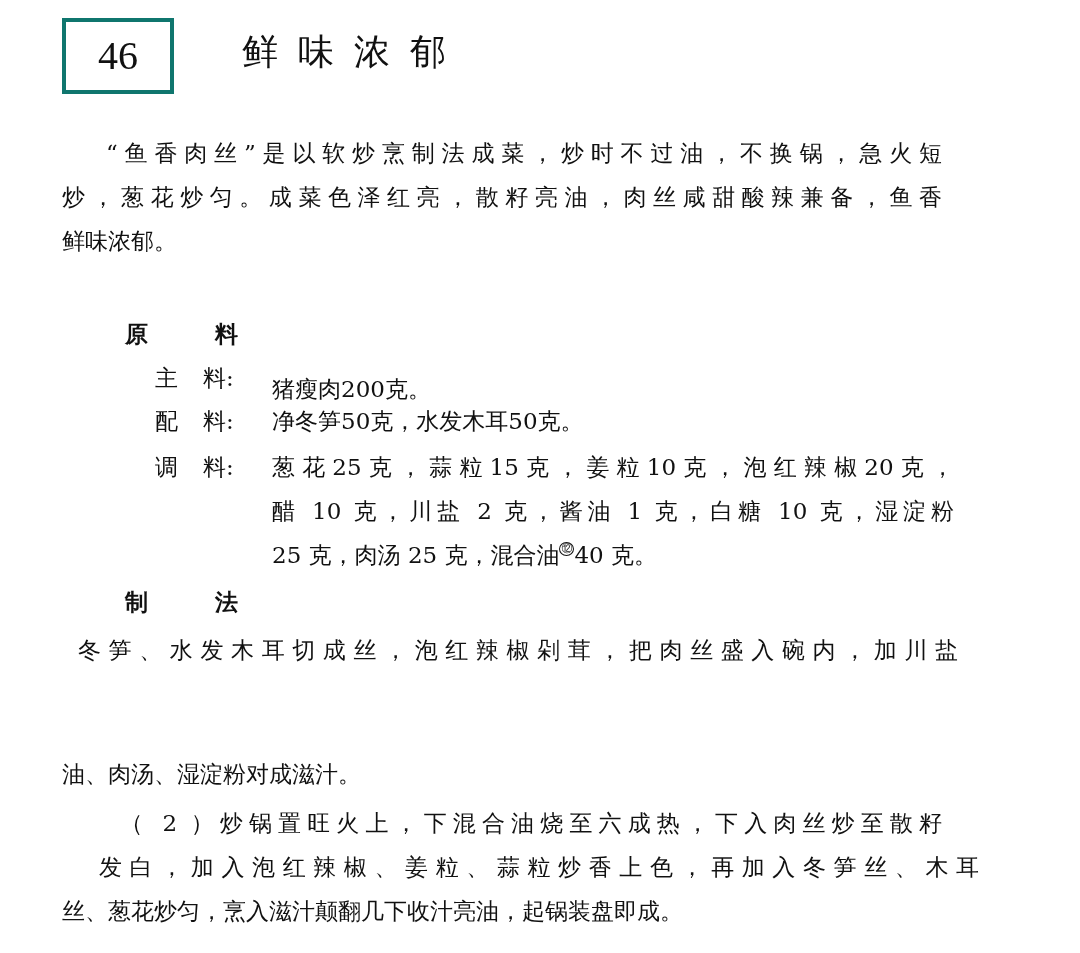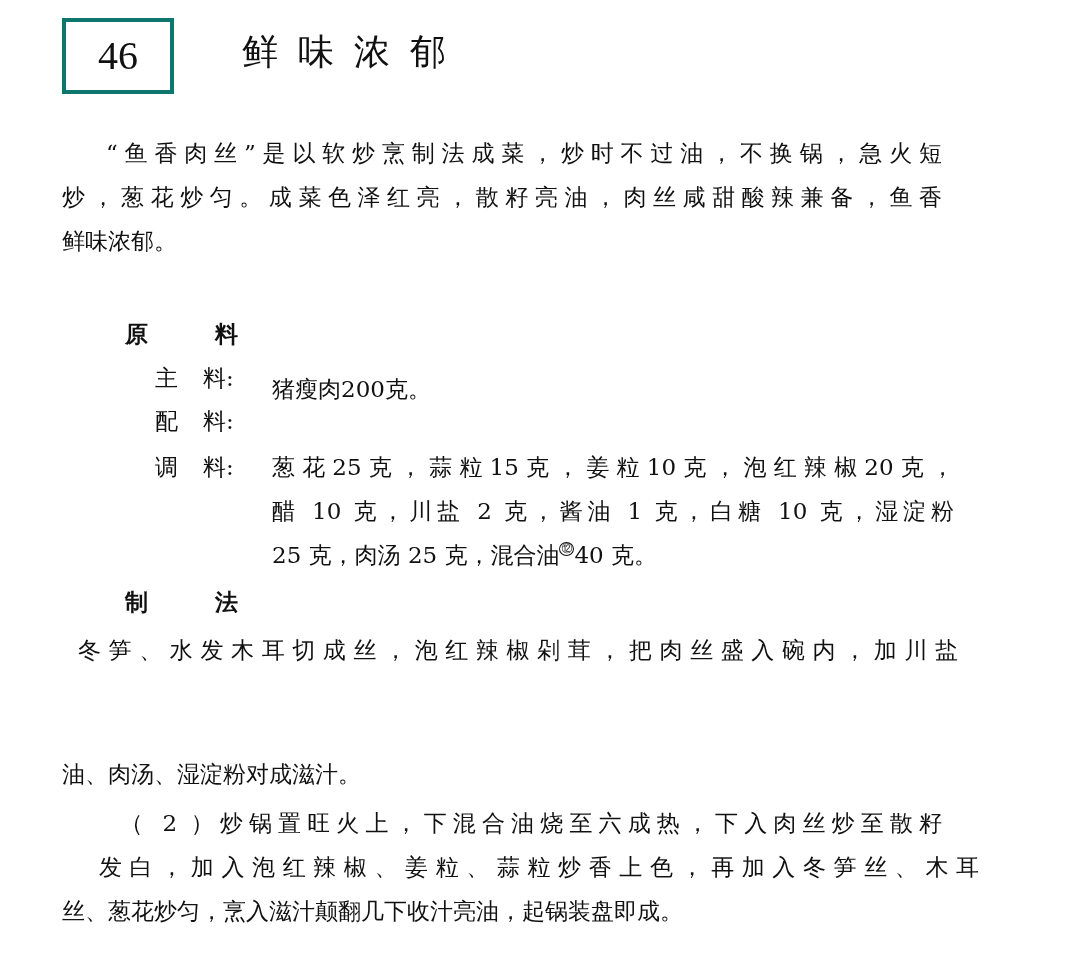--- a/index.html
+++ b/index.html
@@ -108,20 +108,21 @@
   <div class="ing-label" style="left:155px; top:367px;">
     <span>主</span>
     <span class="c2">料:</span>
   </div>
   <div class="ing-val" style="top:354px;margin-top:24px;">猪瘦肉200克。</div>
 
   <div class="ing-label" style="left:155px; top:410px;">
     <span>配</span>
     <span class="c2">料:</span>
   </div>
+  <div class="ing-val" style="top:410px;">净冬笋50克，水发木耳50克。</div>
 
   <div class="ing-label" style="left:155px; top:456px;">
     <span>调</span>
     <span class="c2">料:</span>
   </div>
   <div class="ing-val just" style="top:456px; width:682px;">葱花25克，蒜粒15克，姜粒10克，泡红辣椒20克，</div>
   <div class="ing-val just" style="top:500px; width:682px;">醋 10 克，川盐 2 克，酱油 1 克，白糖 10 克，湿淀粉</div>
   <div class="ing-val" style="top:544px;">
     <span>25 克，肉汤 25 克，混合油</span><sup class="note">⑫</sup><span>40 克。</span>
   </div>

